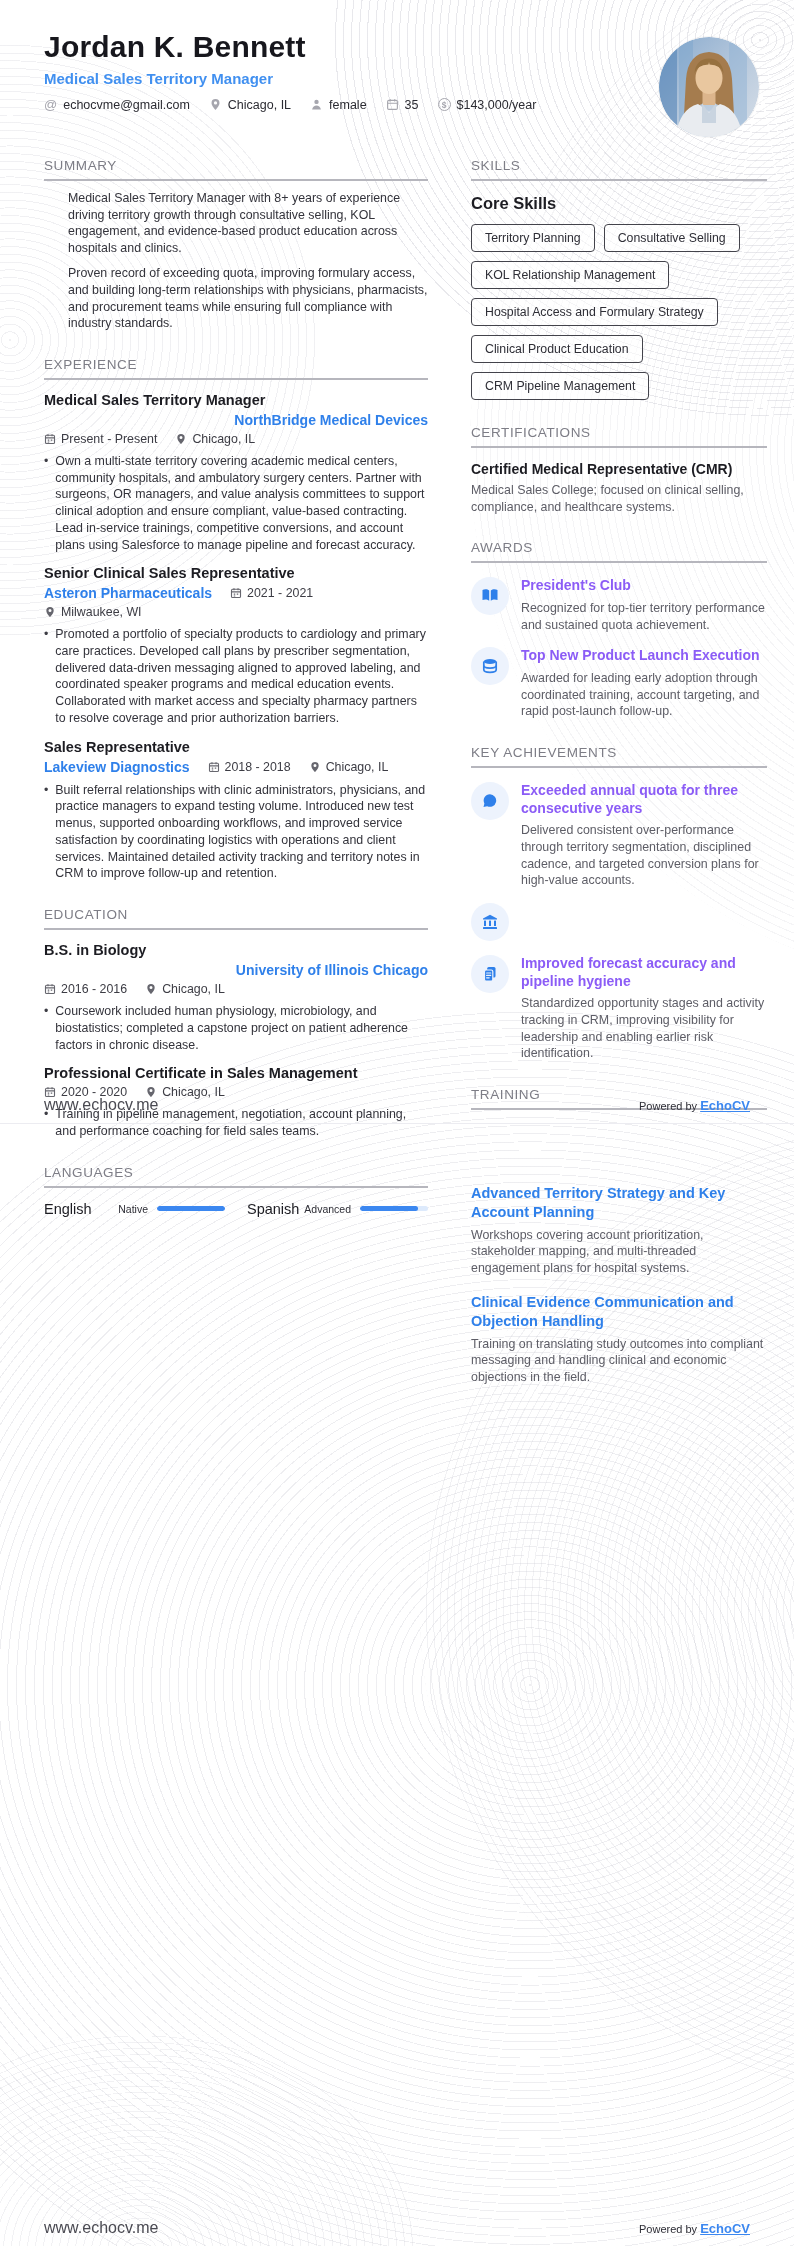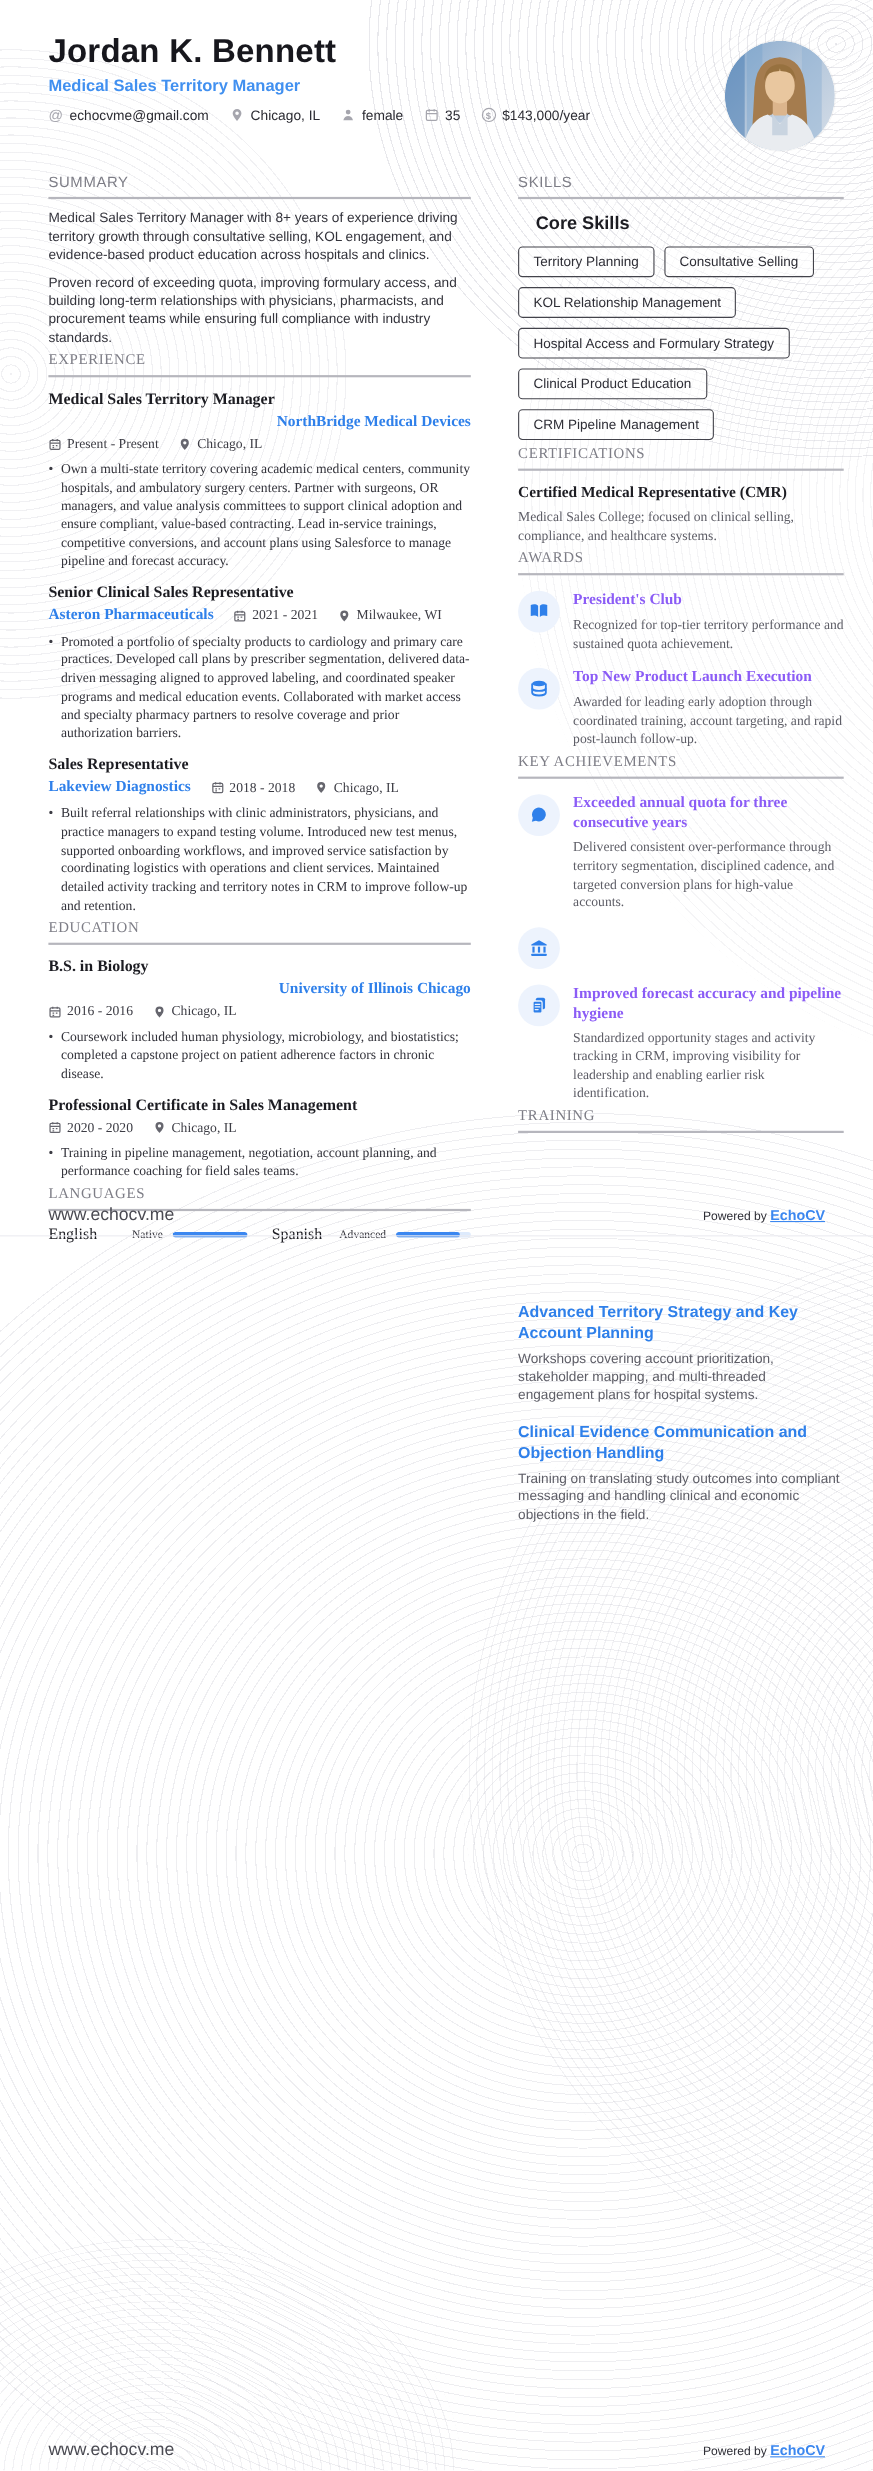--- a/index.html
+++ b/index.html
@@ -40,45 +40,45 @@
   .avatar svg { display:block; }
 
   
   .col-left  { position:absolute; left:44px;  top:158px; width:384px; }
   .col-right { position:absolute; left:471px; top:158px; width:296px; }
 
   .sec-head { font-size:13.5px; letter-spacing:.6px; color:#7d7d86; text-transform:uppercase;
               padding-bottom:6px; border-bottom:2px solid #b6b6bd; }
 
   
-  .summary p { font-size:12.4px; line-height:1.34; color:#33333b; margin-top:9px; }
+  .summary p { font-size:12.4px; line-height:1.34; color:#33333b; margin-top:9px;margin-left:24px; }
 
   
   .entry { margin-top:12px; }
   .entry-title { font-size:14.5px; font-weight:700; color:#1c1c22; }
   .co-line { display:flex; flex-wrap:wrap; align-items:center; column-gap:18px; row-gap:4px; margin-top:4px; }
   .company { font-size:14px; font-weight:700; color:#2f80ea; text-decoration:none;text-align:right; }
   .stack .company { flex-basis:100%; }
   .meta { display:flex; align-items:center; gap:5px; font-size:12.4px; color:#3c3c44; }
   .meta svg { display:block; }
   .bullet { display:flex; gap:7px; margin-top:7px; font-size:12.4px; line-height:1.35; color:#33333b; }
   .bullet .dot { color:#3c3c44; }
-  .gap-sec { margin-top:4px;font-family:Liberation Serif, serif; }
+  .gap-sec { margin-top:25px; }
 
   
   .lang-row { display:flex; align-items:center; margin-top:13px; }
   .lang { display:flex; align-items:center; flex:1; }
   .lang-name { font-size:14.5px; color:#1c1c22; }
   .lang-level { font-size:10.5px; color:#2e2e36; margin-left:auto; margin-right:9px; }
   .bar { width:68px; height:5px; border-radius:3px; background:#ddeafc; overflow:hidden; flex:none; }
   .bar-fill { display:block; height:100%; border-radius:3px; background:#3b87f0; }
   .lang + .lang { margin-left:22px; }
 
   
-  .group-title { font-size:16.5px; font-weight:700; color:#1c1c22; margin:13px 16px 11px; }
+  .group-title { font-size:16.5px; font-weight:700; color:#1c1c22; margin:13px 0 11px; }
   .chips { display:flex; flex-wrap:wrap; gap:9px;text-align:right; }
   .chip { border:1.5px solid #43434b; border-radius:4px; padding:6px 13px; font-size:12.3px;
           color:#2e2e36; background:rgba(255,255,255,.55); white-space:nowrap; }
 
   
   .cert-title { font-size:14px; font-weight:700; color:#1c1c22; margin-top:13px; }
   .cert-desc { font-size:12.4px; line-height:1.35; color:#5d5d66; margin-top:5px; }
 
   
   .ach { display:flex; gap:12px; margin-top:14px; }

